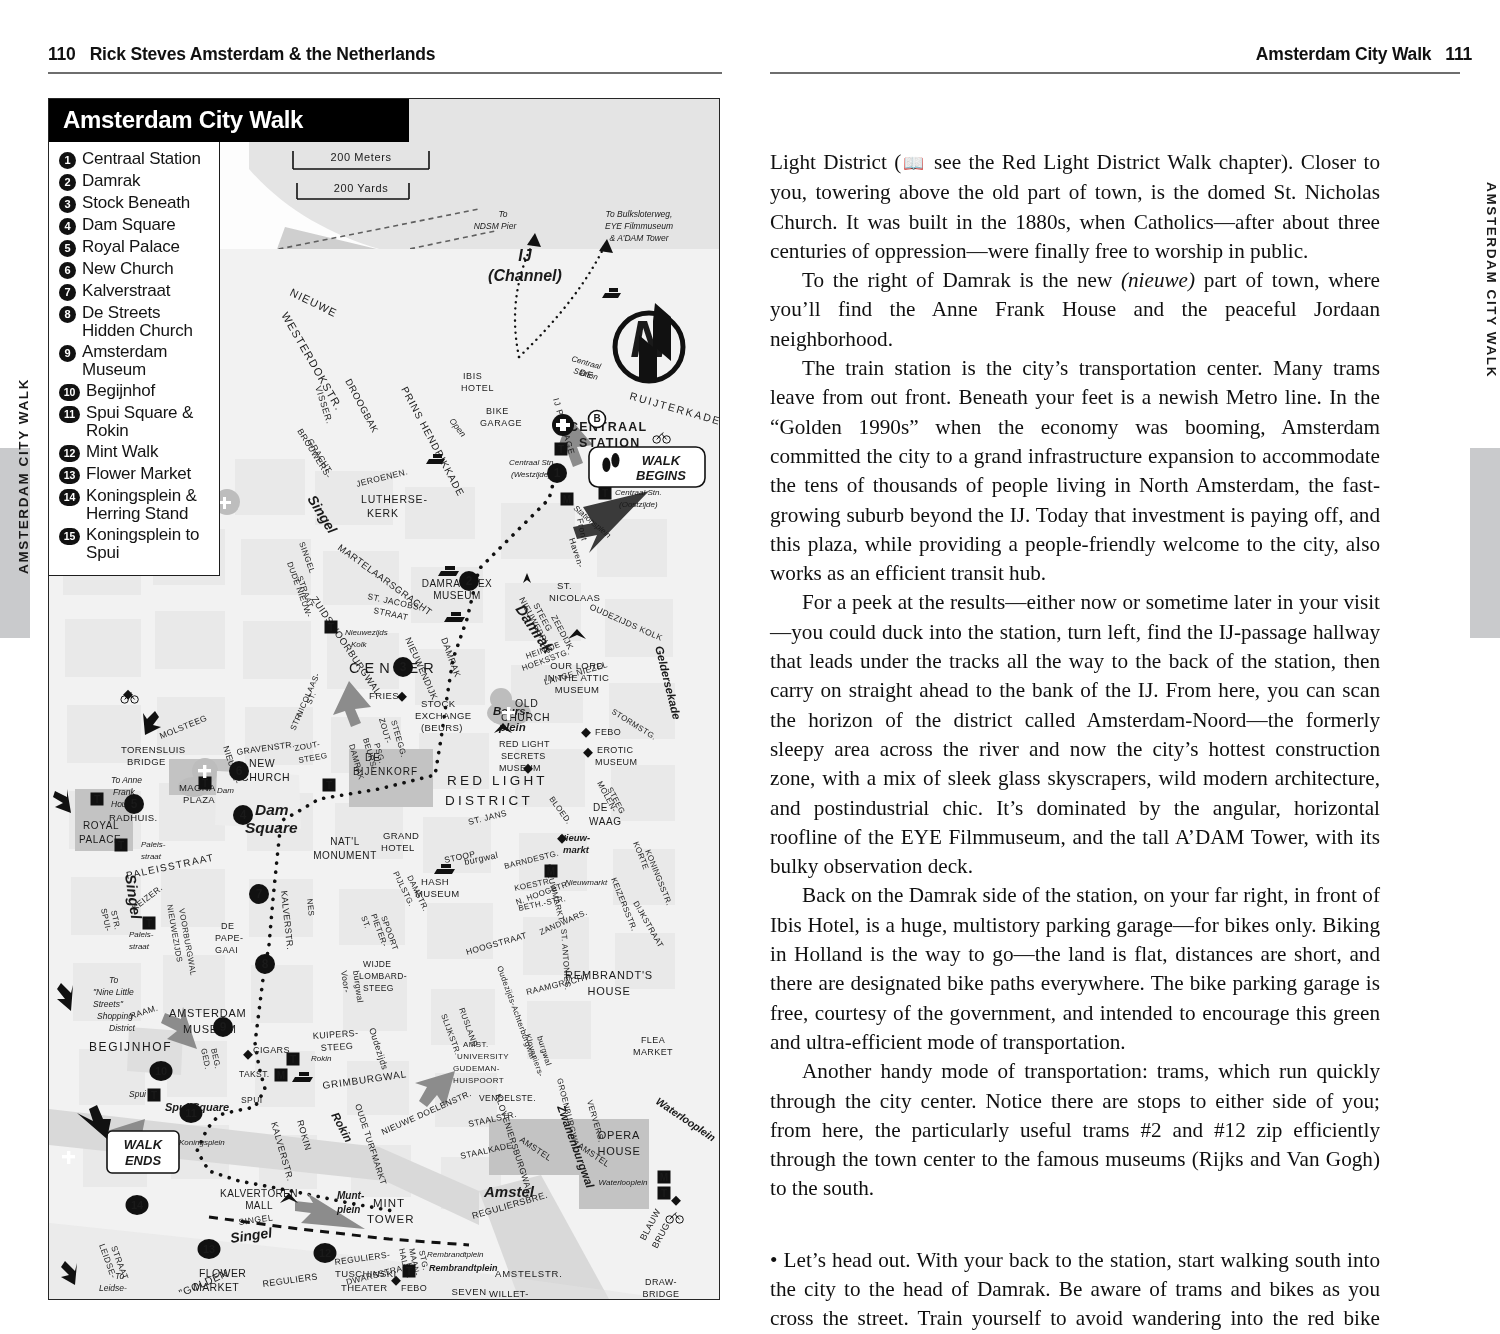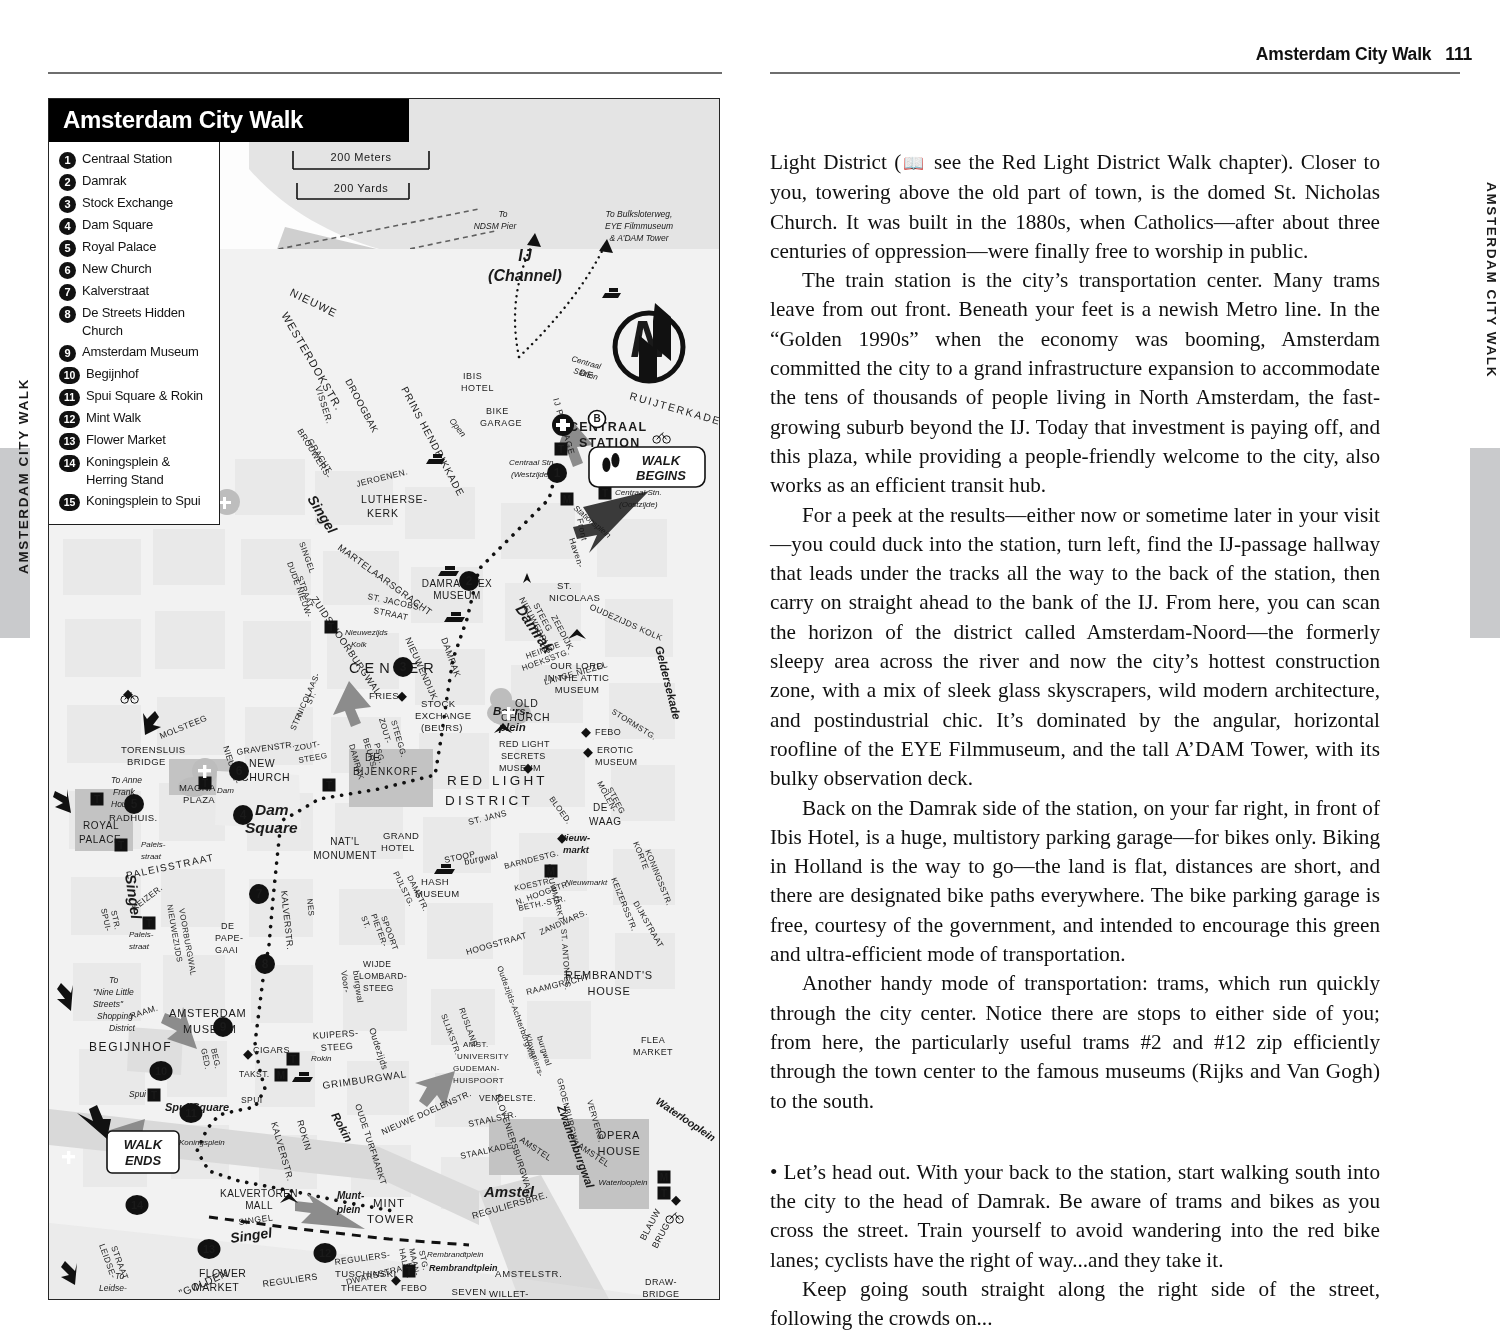--- a/index.html
+++ b/index.html
@@ -49,21 +49,21 @@
           border-bottom:1.5px solid #1d1d1d;z-index:40;}
   .legend-title{background:#000;color:#fff;font-family:"Liberation Sans", sans-serif;font-weight:bold;
                 font-size:24px;padding:7px 8px 8px 14px;white-space:nowrap;width:360px;
                 box-sizing:border-box;letter-spacing:-0.3px;}
   .legend-list{padding:8px 6px 10px 10px;}
   .leg-item{display:flex;align-items:flex-start;margin-bottom:3px;}
   .leg-num{flex:0 0 auto;width:17px;height:17px;border-radius:50%;background:#111;color:#fff;
            font-family:"Liberation Sans", sans-serif;font-weight:bold;font-size:11px;line-height:17px;
            text-align:center;margin-right:6px;margin-top:2px;}
   .leg-num.wide{width:21px;border-radius:9px;font-size:10.5px;}
-  .leg-label{font-family:"Liberation Sans", sans-serif;font-size:13px;line-height:18px;color:#141414;
+  .leg-label{font-family:"Liberation Sans", sans-serif;font-size:17px;line-height:18px;color:#141414;
              letter-spacing:-0.2px;}
 
   
   .col{position:absolute;left:20px;top:106px;width:610px;}
   .col p{margin:0;font-size:21.2px;line-height:29.3px;text-align:justify;color:#101010;
          text-indent:32px;hyphens:auto;}
   .col p.noind{text-indent:0;margin-top:42px;}
   .col p.ital{}
   .bookglyph{font-family:"DejaVu Sans", sans-serif;font-size:17px;}
 
@@ -75,20 +75,24 @@
 </head>
 <body>
 
 <div class="spread">
 
   <div class="page page-left">
 
     <div class="bleed-tab left"></div>
     <div class="tab-text left">AMSTERDAM CITY WALK</div>
 
+    <div class="hdr hdr-left">
+      <span class="hdr-folio">110</span>
+      &nbsp;&nbsp;<span>Rick Steves Amsterdam &amp; the Netherlands</span>
+    </div>
     <div class="rule rule-left"></div>
 
     <div class="mapwrap">
       <svg class="map-svg" viewBox="0 0 670 1200" preserveAspectRatio="none">
         <defs>
           <style>
             .rd{fill:#fff;stroke:#cfcfcf;stroke-width:0.8}
             .bl{fill:#e9e9e9}
             .bd{fill:#c3c3c3}
             .bdd{fill:#b0b0b0}
@@ -753,21 +757,21 @@
           <div class="leg-item">
               <span class="leg-num">1</span>
               <span class="leg-label">Centraal Station</span>
             </div>
           <div class="leg-item">
               <span class="leg-num">2</span>
               <span class="leg-label">Damrak</span>
             </div>
           <div class="leg-item">
               <span class="leg-num">3</span>
-              <span class="leg-label">Stock Exchange</span>
+              <span class="leg-label">Stock Beneath</span>
             </div>
           <div class="leg-item">
               <span class="leg-num">4</span>
               <span class="leg-label">Dam Square</span>
             </div>
           <div class="leg-item">
               <span class="leg-num">5</span>
               <span class="leg-label">Royal Palace</span>
             </div>
           <div class="leg-item">
@@ -821,20 +825,21 @@
     <div class="tab-text right">AMSTERDAM CITY WALK</div>
 
     <div class="hdr hdr-right">
       <span>Amsterdam City Walk</span>
       &nbsp;&nbsp;<span class="hdr-folio">111</span>
     </div>
     <div class="rule rule-right"></div>
 
     <div class="col">
       <p class="noind">Light District (<span class="bookglyph">📖</span> see the Red Light District Walk chapter). Closer to you, towering above the old part of town, is the domed St. Nicholas Church. It was built in the 1880s, when Catholics—after about three centuries of oppression—were finally free to worship in public.</p>
+      <p>To the right of Damrak is the new <i>(nieuwe)</i> part of town, where you’ll find the Anne Frank House and the peaceful Jordaan neighborhood.</p>
       <p>The train station is the city’s transportation center. Many trams leave from out front. Beneath your feet is a newish Metro line. In the “Golden 1990s” when the economy was booming, Amsterdam committed the city to a grand infrastructure expansion to accommodate the tens of thousands of people living in North Amsterdam, the fast-growing suburb beyond the IJ. Today that investment is paying off, and this plaza, while providing a people-friendly welcome to the city, also works as an efficient transit hub.</p>
       <p>For a peek at the results—either now or sometime later in your visit—you could duck into the station, turn left, find the IJ-passage hallway that leads under the tracks all the way to the back of the station, then carry on straight ahead to the bank of the IJ. From here, you can scan the horizon of the district called Amsterdam-Noord—the formerly sleepy area across the river and now the city’s hottest construction zone, with a mix of sleek glass skyscrapers, wild modern architecture, and postindustrial chic. It’s dominated by the angular, horizontal roofline of the EYE Filmmuseum, and the tall A’DAM Tower, with its bulky observation deck.</p>
       <p>Back on the Damrak side of the station, on your far right, in front of Ibis Hotel, is a huge, multistory parking garage—for bikes only. Biking in Holland is the way to go—the land is flat, distances are short, and there are designated bike paths everywhere. The bike parking garage is free, courtesy of the government, and intended to encourage this green and ultra-efficient mode of transportation.</p>
       <p>Another handy mode of transportation: trams, which run quickly through the city center. Notice there are stops to either side of you; from here, the particularly useful trams #2 and #12 zip efficiently through the town center to the famous museums (Rijks and Van Gogh) to the south.</p>
       <p class="noind ital">• Let’s head out. With your back to the station, start walking south into the city to the head of Damrak. Be aware of trams and bikes as you cross the street. Train yourself to avoid wandering into the red bike lanes; cyclists have the right of way...and they take it.</p>
       <p class="ital">Keep going south straight along the right side of the street, following the crowds on...</p>
     </div>
   </div>
 </div>
 

